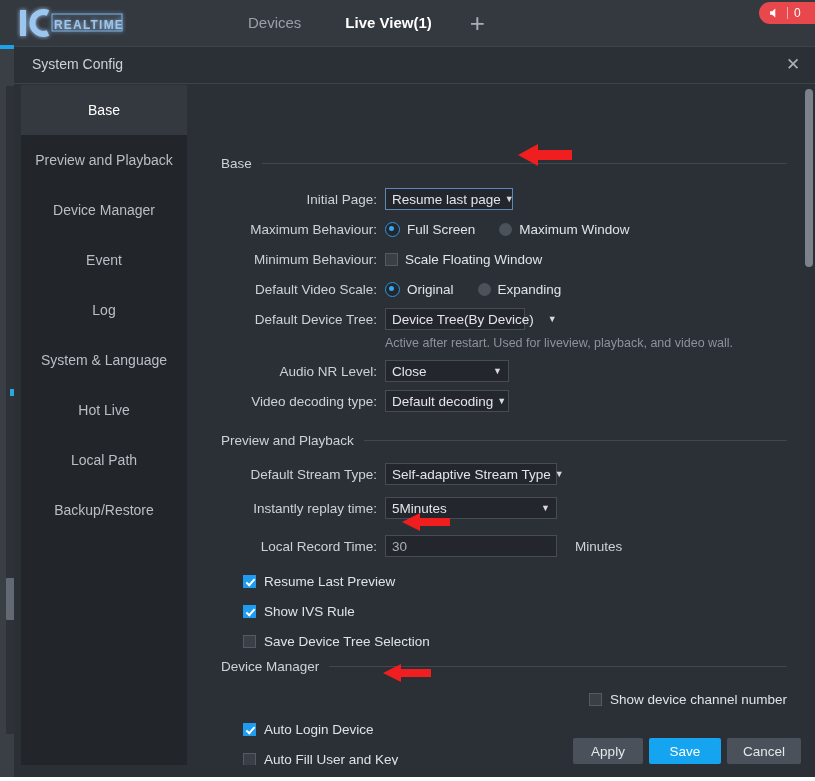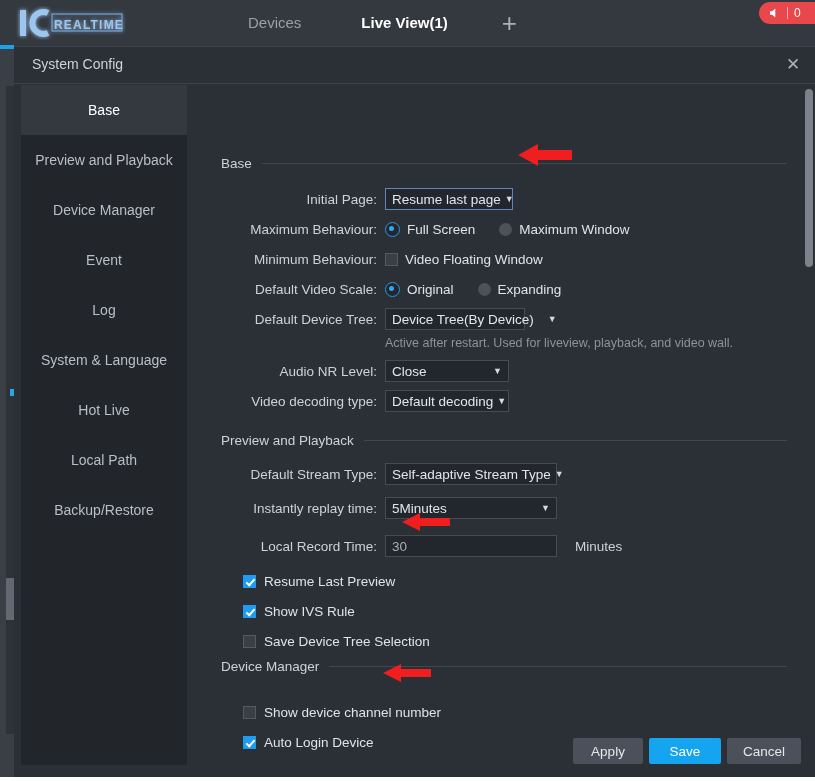--- a/index.html
+++ b/index.html
@@ -35,21 +35,21 @@
     width: 112px; height: 38px;
     display: flex;
     align-items: center;
   }
   .logo-svg { display:block; }
   .topbar-tabs {
     position: absolute;
     left: 226px; top: 0;
     height: 46px;
     display: flex;
-    gap: 16px;
+    gap: 0px;
   }
   .tab {
     font-size: 15px;
     padding: 0 22px;
     line-height: 46px;
     color: #9aa0a8;
     cursor: pointer;
     white-space: nowrap;
   }
   .tab.active {
@@ -495,21 +495,21 @@
               <span>Maximum Window</span>
             </span>
           </div>
         </div>
 
         <div class="row">
           <div class="row-label">Minimum Behaviour:</div>
           <div class="row-ctrl">
             <span class="opt">
               <span class="cbox"></span>
-              <span>Video Floating Window</span>
+              <span>Scale Floating Window</span>
             </span>
           </div>
         </div>
 
         <div class="row">
           <div class="row-label">Default Video Scale:</div>
           <div class="row-ctrl">
             <span class="opt">
               <span class="radio on"></span>
               <span>Original</span>
@@ -601,21 +601,21 @@
           <span class="lbl">Save Device Tree Selection</span>
         </div>
       </div>
 
       <div class="section" style="top:571px;">
         <div class="section-head">
           <span class="section-head-label">Device Manager</span>
           <span class="section-head-rule"></span>
         </div>
 
-        <div class="check-row" style="margin-top:25px;">
+        <div class="check-row" style="margin-top:12px;justify-content:flex-end;">
           <span class="cbox"></span>
           <span class="lbl">Show device channel number</span>
         </div>
         <div class="check-row">
           <span class="cbox on"></span>
           <span class="lbl">Auto Login Device</span>
         </div>
         <div class="check-row">
           <span class="cbox"></span>
           <span class="lbl">Auto Fill User and Key</span>

